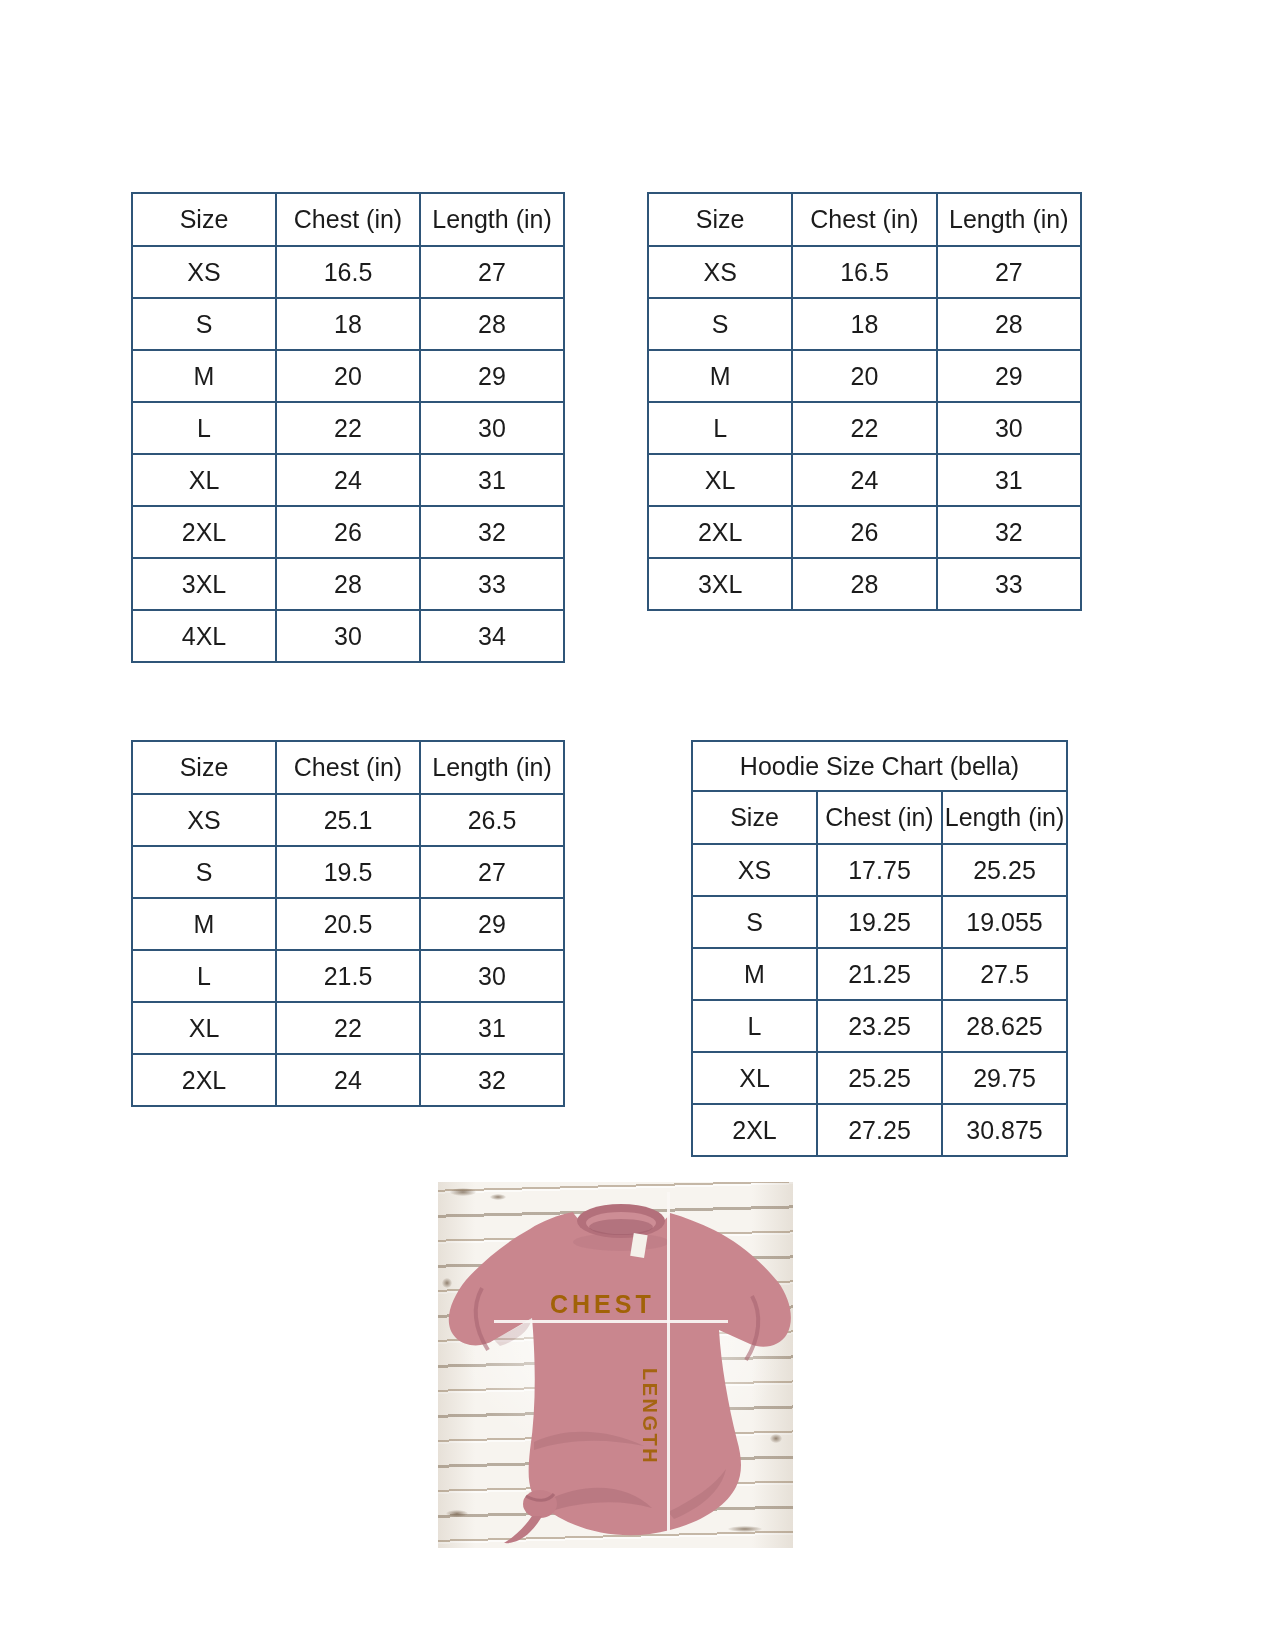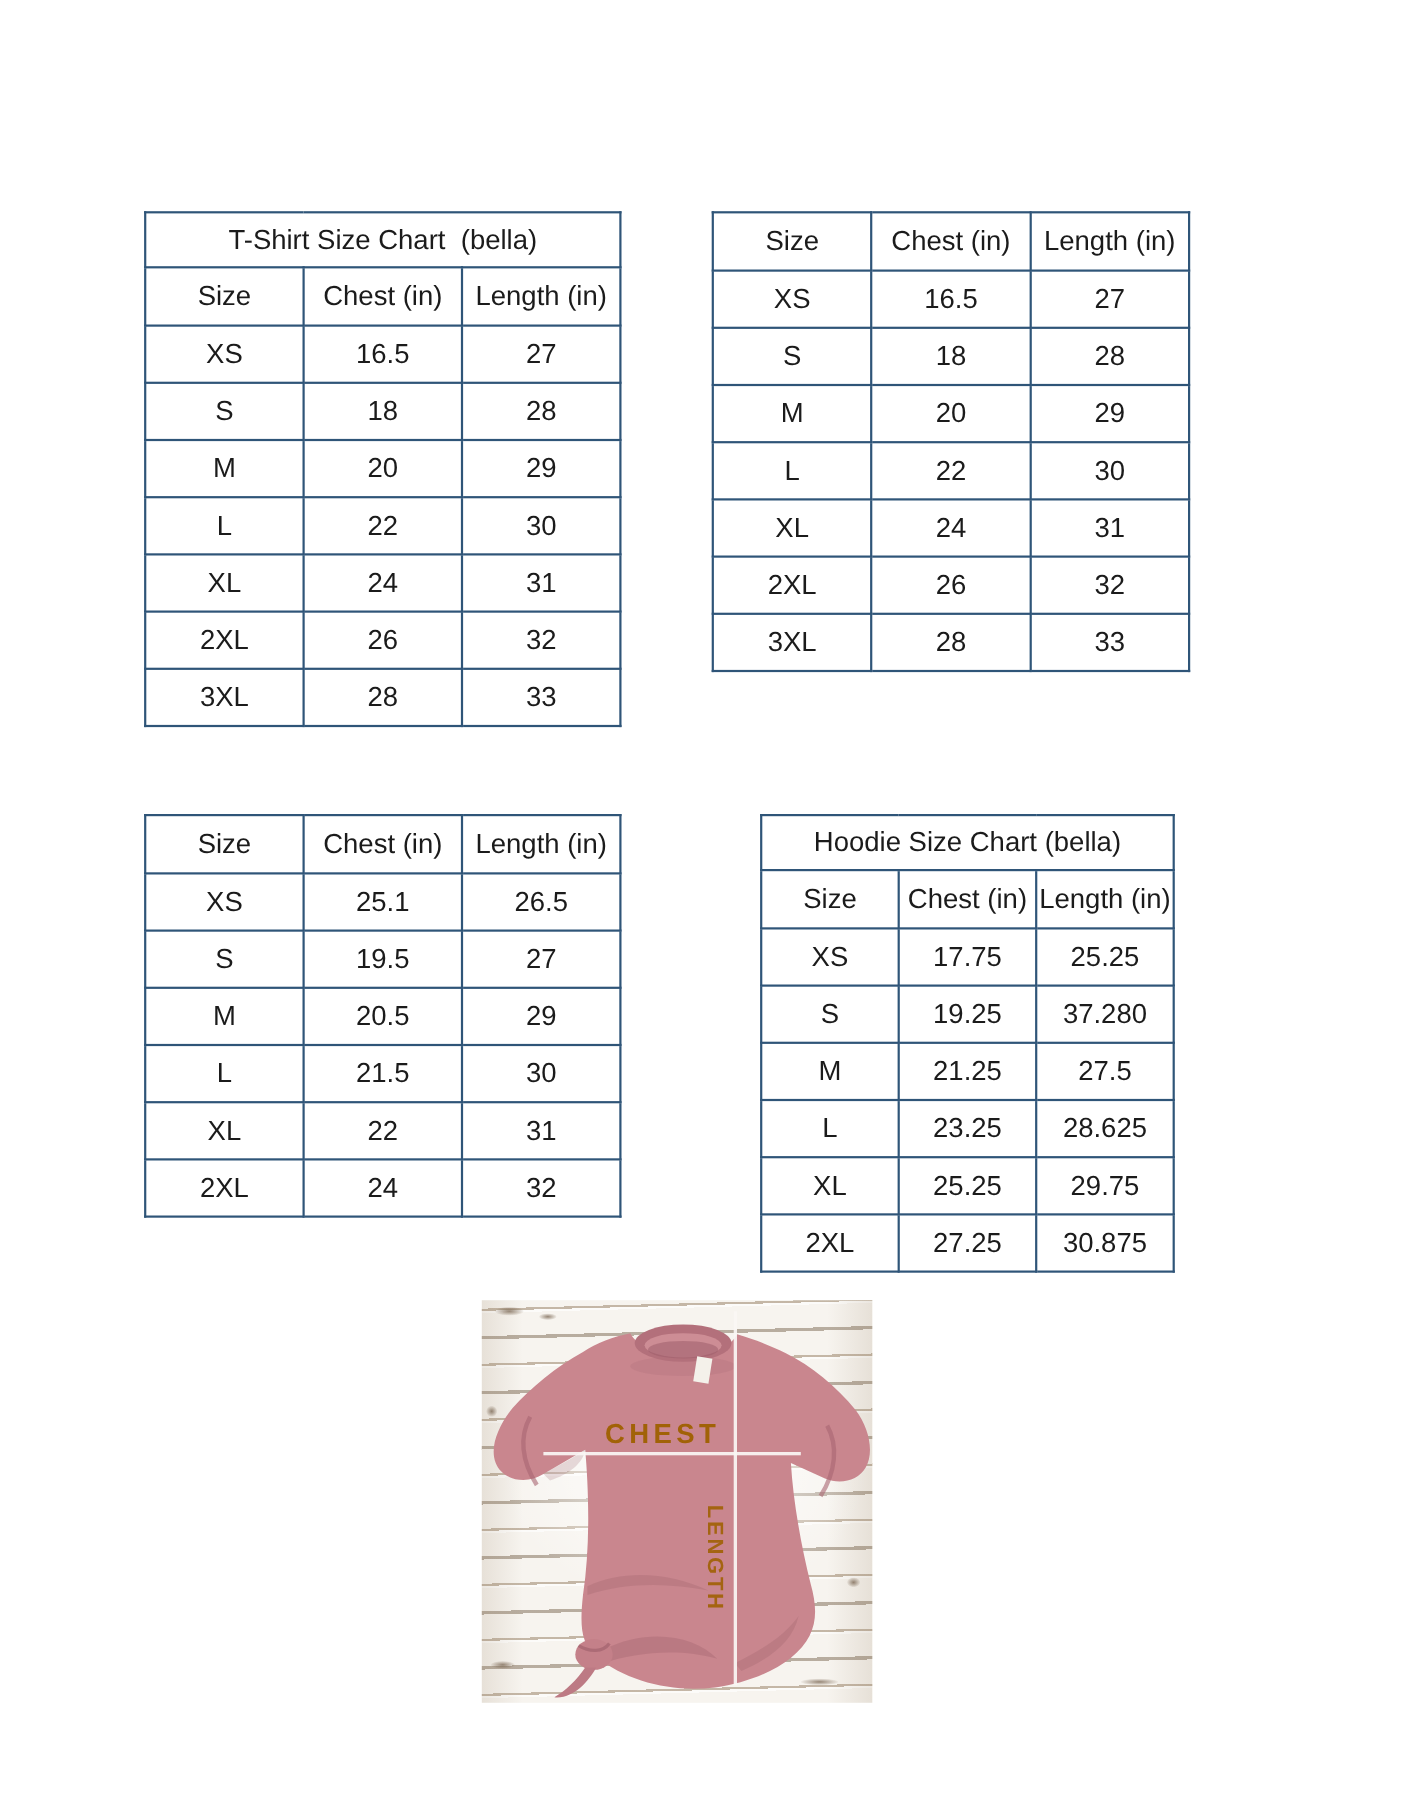--- a/index.html
+++ b/index.html
@@ -47,23 +47,20 @@
                 writing-mode:vertical-rl;text-orientation:mixed;opacity:.92;}
 </style>
 </head>
 <body>
 
 <div class="page">
 
   <section class="size-table t1">
     <table>
         <thead>
-          <tr class="title-row">
-            <th class="title-cell" colspan="3">T-Shirt Size Chart  (bella)</th>
-          </tr>
           <tr class="head-row">
             <th class="head-cell">Size</th>
             <th class="head-cell">Chest (in)</th>
             <th class="head-cell">Length (in)</th>
           </tr>
         </thead>
         <tbody>
           <tr class="data-row">
             <td class="data-cell">XS</td>
             <td class="data-cell">16.5</td>
@@ -92,20 +89,25 @@
           <tr class="data-row">
             <td class="data-cell">2XL</td>
             <td class="data-cell">26</td>
             <td class="data-cell">32</td>
           </tr>
           <tr class="data-row">
             <td class="data-cell">3XL</td>
             <td class="data-cell">28</td>
             <td class="data-cell">33</td>
           </tr>
+          <tr class="data-row">
+            <td class="data-cell">4XL</td>
+            <td class="data-cell">30</td>
+            <td class="data-cell">34</td>
+          </tr>
         </tbody>
       </table>
   </section>
 
   <section class="size-table t2">
     <table>
         <thead>
           <tr class="head-row">
             <th class="head-cell">Size</th>
             <th class="head-cell">Chest (in)</th>
@@ -210,21 +212,21 @@
         </thead>
         <tbody>
           <tr class="data-row">
             <td class="data-cell">XS</td>
             <td class="data-cell">17.75</td>
             <td class="data-cell">25.25</td>
           </tr>
           <tr class="data-row">
             <td class="data-cell">S</td>
             <td class="data-cell">19.25</td>
-            <td class="data-cell">37.280</td>
+            <td class="data-cell">19.055</td>
           </tr>
           <tr class="data-row">
             <td class="data-cell">M</td>
             <td class="data-cell">21.25</td>
             <td class="data-cell">27.5</td>
           </tr>
           <tr class="data-row">
             <td class="data-cell">L</td>
             <td class="data-cell">23.25</td>
             <td class="data-cell">28.625</td>

